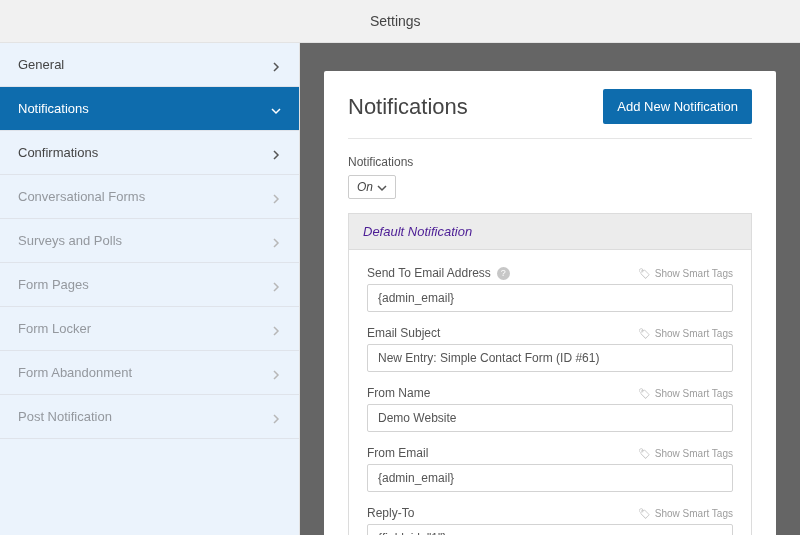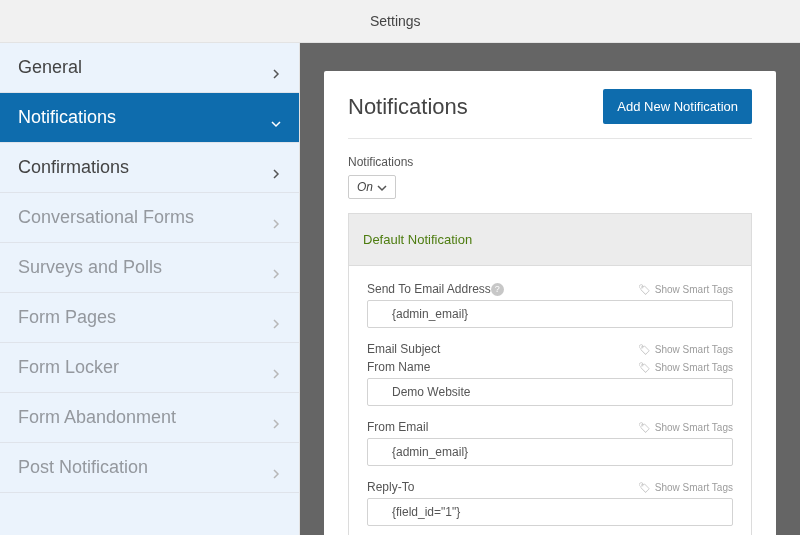--- a/index.html
+++ b/index.html
@@ -33,21 +33,21 @@
   flex-direction: column;
   border-right: 1px solid #e3e3e3;
 }
 .sidebar-item {
   display: flex;
   align-items: center;
   justify-content: space-between;
   padding: 14px 18px;
   border-bottom: 1px solid #dfe3ea;
   color: #444;
-  font-size: 18px;
+  font-size: 13px;
   cursor: pointer;
 }
 .sidebar-item.muted { color: #94989e; }
 .sidebar-item.active {
   background: #0e6cad;
   color: #fff;
 }
 .chev { width: 10px; height: 10px; }
 .chev svg { width: 10px; height: 10px; }
 .content-wrap {
@@ -103,39 +103,41 @@
   border-radius: 2px;
   font-style: italic;
 }
 .toggle-select .chev { display:inline-block; }
 .notif-block {
   margin-top: 14px;
   border: 1px solid #dcdcdc;
 }
 .notif-block-header {
   background: #ececec;
-  padding: 18px 14px;
-  color: #4d7c0f;
+  padding: 10px 14px;
+  color: #4c1d95;
   font-size: 13px;
   border-bottom: 1px solid #dcdcdc;
+  font-style: italic;
 }
 .notif-body {
   padding: 12px 18px;
 }
 .field-row {
   display: flex;
   align-items: center;
   justify-content: space-between;
   margin-top: 4px;
 }
 .field-label {
   font-size: 12px;
   color: #555;
   display: flex;
   align-items: center;
+  gap: 6px;
 }
 .help-icon {
   width: 13px; height: 13px;
   border-radius: 50%;
   background: #c7c7c7;
   color: #fff;
   font-size: 9px;
   display: inline-flex;
   align-items: center;
   justify-content: center;
@@ -147,21 +149,21 @@
   align-items: center;
   gap: 4px;
 }
 .tag-icon {
   font-size: 10px;
   color: #b3b3b3;
 }
 .text-input {
   width: 100%;
   border: 1px solid #d3d3d3;
-  padding: 6px 24px;
+  padding: 6px 10px;
   font-size: 12px;
   color: #555;
   margin-top: 4px;
   margin-bottom: 10px;
   border-radius: 2px;
 }
 </style>
 </head>
 <body>
 
@@ -280,20 +282,21 @@
           </div>
           <input class="text-input" value="{admin_email}" style="">
 
           <div class="field-row">
             <div class="field-label">Email Subject</div>
             <div class="smart-tags">
               <span class="tag-icon">🏷</span>
               <span>Show Smart Tags</span>
             </div>
           </div>
+          <input class="text-input" value="New Entry: Simple Contact Form (ID #61)" style="">
 
           <div class="field-row">
             <div class="field-label">From Name</div>
             <div class="smart-tags">
               <span class="tag-icon">🏷</span>
               <span>Show Smart Tags</span>
             </div>
           </div>
           <input class="text-input" value="Demo Website" style="">
 

